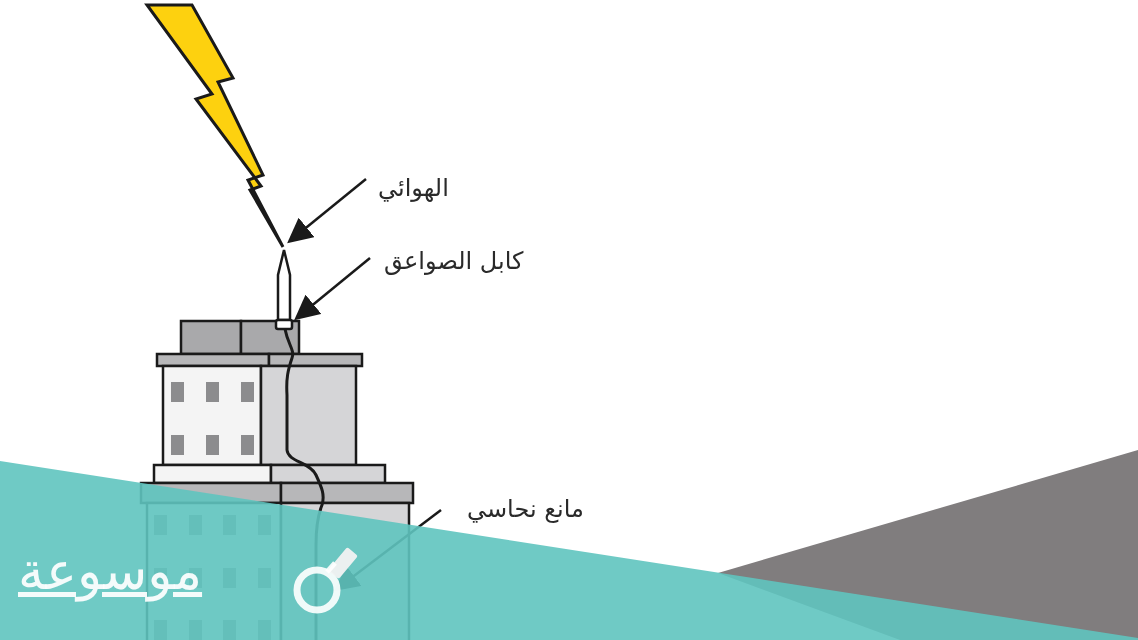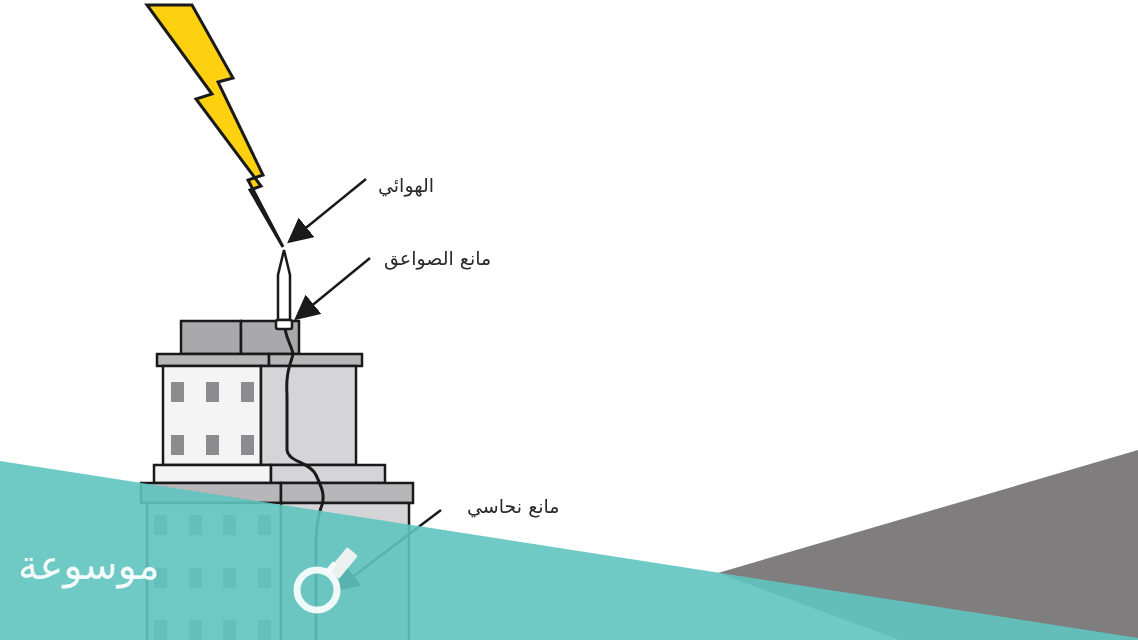--- a/index.html
+++ b/index.html
@@ -2,36 +2,37 @@
 <html><head>
   <meta charset="utf-8">
   <style>
     html, body { margin: 0; padding: 0; background: #ffffff; }
     body { width: 1138px; height: 640px; overflow: hidden; position: relative; }
     #stage { position: absolute; left: 0; top: 0; width: 1138px; height: 640px; }
     svg { position: absolute; left: 0; top: 0; }
     .label {
       position: absolute;
       font-family: "DejaVu Sans", sans-serif;
-      font-size: 19px;
+      font-size: 24px;
       color: #2a2a2a;
       direction: rtl;
       white-space: nowrap;
       line-height: 1;
     }
     .logo-text {
       position: absolute;
       font-family: "DejaVu Sans", sans-serif;
       color: rgba(255,255,255,0.92);
       direction: rtl;
       white-space: nowrap;
       line-height: 1;
-      font-size: 40px;
+      font-size: 52px;
       font-weight: normal;
       letter-spacing: 2px;
+      text-decoration: underline;
     }
   </style>
 </head>
 <body>
 
 <div id="stage">
 
   <svg width="1138" height="640" viewBox="0 0 1138 640">
 
     <polygon points="147,5 192,5 233,78 218,82 263,175 248,180 283,247 250,190 261,186 196,99 212,94" fill="#FDD10F" stroke="#1a1a1a" stroke-width="3" stroke-linejoin="miter"></polygon>
@@ -102,17 +103,17 @@
     <polygon points="0,461 1138,638 1138,640 0,640" fill="#5fc4bf" fill-opacity="0.9"></polygon>
 
     <g fill="none" stroke="rgba(255,255,255,0.9)" stroke-width="7">
       <circle cx="317" cy="590" r="20"></circle>
       <rect x="336" y="548" width="14" height="30" rx="2" transform="rotate(40 343 563)" fill="rgba(242,242,242,0.95)" stroke="none"></rect>
       <line x1="327" y1="572" x2="335" y2="563" stroke-width="5"></line>
     </g>
   </svg>
 
   <div class="label" style="left:378px; top:176px;">الهوائي</div>
-  <div class="label" style="left:384px; top:249px;">مانع الصواعق</div>
+  <div class="label" style="left:384px; top:249px;">كابل الصواعق</div>
   <div class="label" style="left:467px; top:497px;">مانع نحاسي</div>
 
   <div class="logo-text" style="left:18px; top:545px;">موسوعة</div>
 </div>
 
 </body></html>

